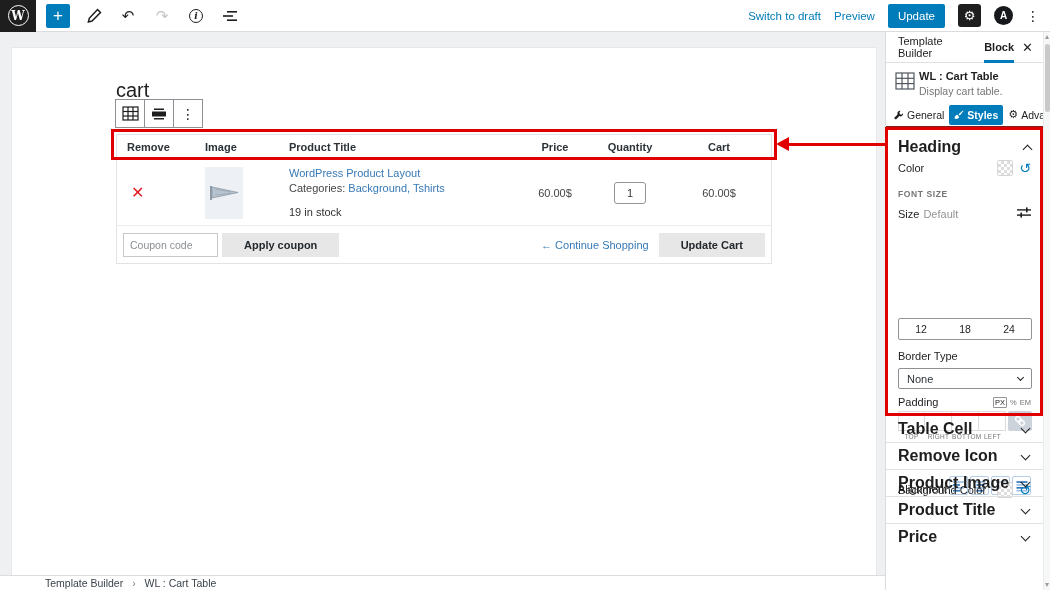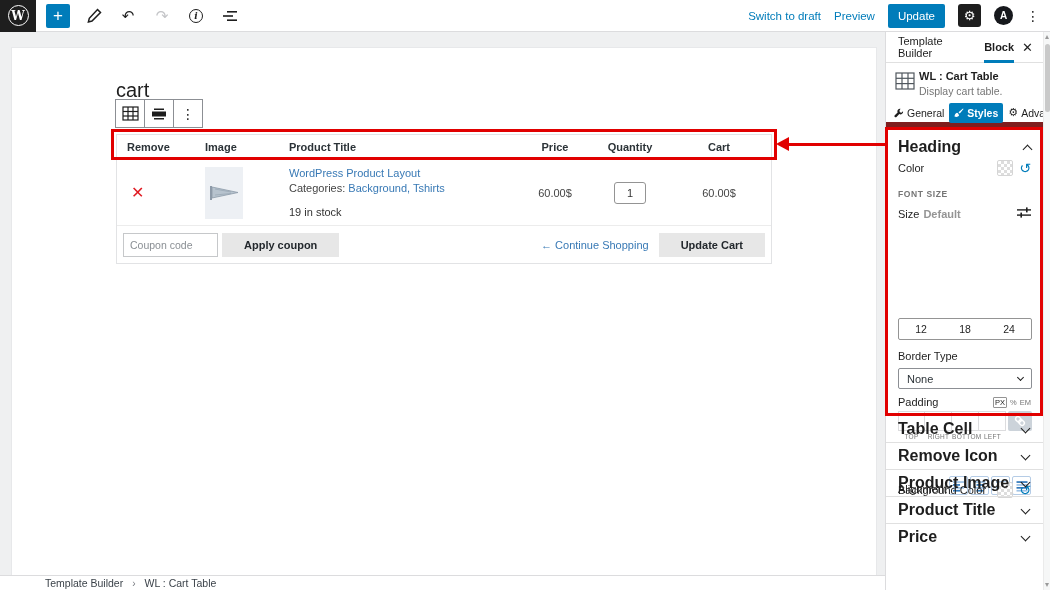--- a/index.html
+++ b/index.html
@@ -65,21 +65,21 @@
   .sidebar{position:absolute;left:885px;top:32px;width:158px;height:558px;background:#fff;border-left:1px solid #dcdcde;}
   .sb-tabs{position:absolute;left:0;top:0;width:100%;height:31px;border-bottom:1px solid #e0e0e0;display:flex;align-items:center;}
   .sb-tab{font-size:11px;color:#1e1e1e;padding:0 8px;height:31px;display:flex;align-items:center;position:relative;}
   .sb-tab.first{padding-left:12px;}
   .sb-tab.active{font-weight:bold;}
   .sb-tab.active::after{content:"";position:absolute;left:8px;right:8px;bottom:0;height:3px;background:#007cba;}
   .sb-close{margin-left:auto;margin-right:10px;font-size:13px;color:#1e1e1e;cursor:pointer;}
   .blk-card{position:absolute;left:0;top:31px;width:100%;height:40px;}
   .blk-card-title{position:absolute;left:33px;top:7px;font-weight:bold;font-size:11px;color:#1e1e1e;}
   .blk-card-desc{position:absolute;left:33px;top:22px;font-size:10.5px;color:#757575;}
-  .style-tabs{position:absolute;left:0;top:71px;width:100%;height:26px;display:flex;align-items:center;padding:0 3px;border-bottom:7px solid #7f1d1d;}
+  .style-tabs{position:absolute;left:0;top:71px;width:100%;height:26px;display:flex;align-items:center;padding:0 3px;border-bottom:3px solid #7f1d1d;}
   .stab{display:flex;align-items:center;gap:3px;font-size:10.5px;color:#1e1e1e;padding:0 5px;height:20px;}
   .stab.active{background:#007cba;color:#fff;border-radius:2px;font-weight:bold;}
   .glyph-gear{font-size:11px;line-height:1;}
 
   .panel-exp{position:absolute;left:0;top:97px;width:100%;height:286px;border-top:1px solid #e0e0e0;}
   .p-row{position:absolute;left:12px;right:12px;display:flex;align-items:center;}
   .p-title{font-weight:bold;font-size:16px;color:#1e1e1e;}
   .chev{width:7px;height:7px;border-right:1.5px solid #1e1e1e;border-bottom:1.5px solid #1e1e1e;display:inline-block;}
   .chev.up{transform:rotate(-135deg);margin-top:4px;}
   .chev.down{transform:rotate(45deg);margin-bottom:2px;}
@@ -293,21 +293,21 @@
         <span class="chev up" style="margin-left:auto;"></span>
       </div>
       <div class="p-row" style="top:30px;">
         <span>Color</span>
         <span class="checker" style="margin-left:auto;"></span>
         <span class="reset" style="margin-left:6px;">↺</span>
       </div>
       <div class="p-row eyebrow" style="top:59px;">FONT SIZE</div>
       <div class="p-row" style="top:77px;">
         <span>Size</span>
-        <span class="muted" style="margin-left:4px;font-weight:bold;">Default</span>
+        <span class="muted" style="margin-left:4px;">Default</span>
         <span style="margin-left:auto;">
           <svg width="14" height="11" viewBox="0 0 14 11">
               <rect x="0" y="2.2" width="14" height="1.4" fill="#1e1e1e"></rect>
               <rect x="0" y="7.4" width="14" height="1.4" fill="#1e1e1e"></rect>
               <rect x="9" y="0.4" width="1.6" height="5" fill="#1e1e1e"></rect>
               <rect x="3.4" y="5.6" width="1.6" height="5" fill="#1e1e1e"></rect>
             </svg>
         </span>
       </div>
       <div class="preset-box">

